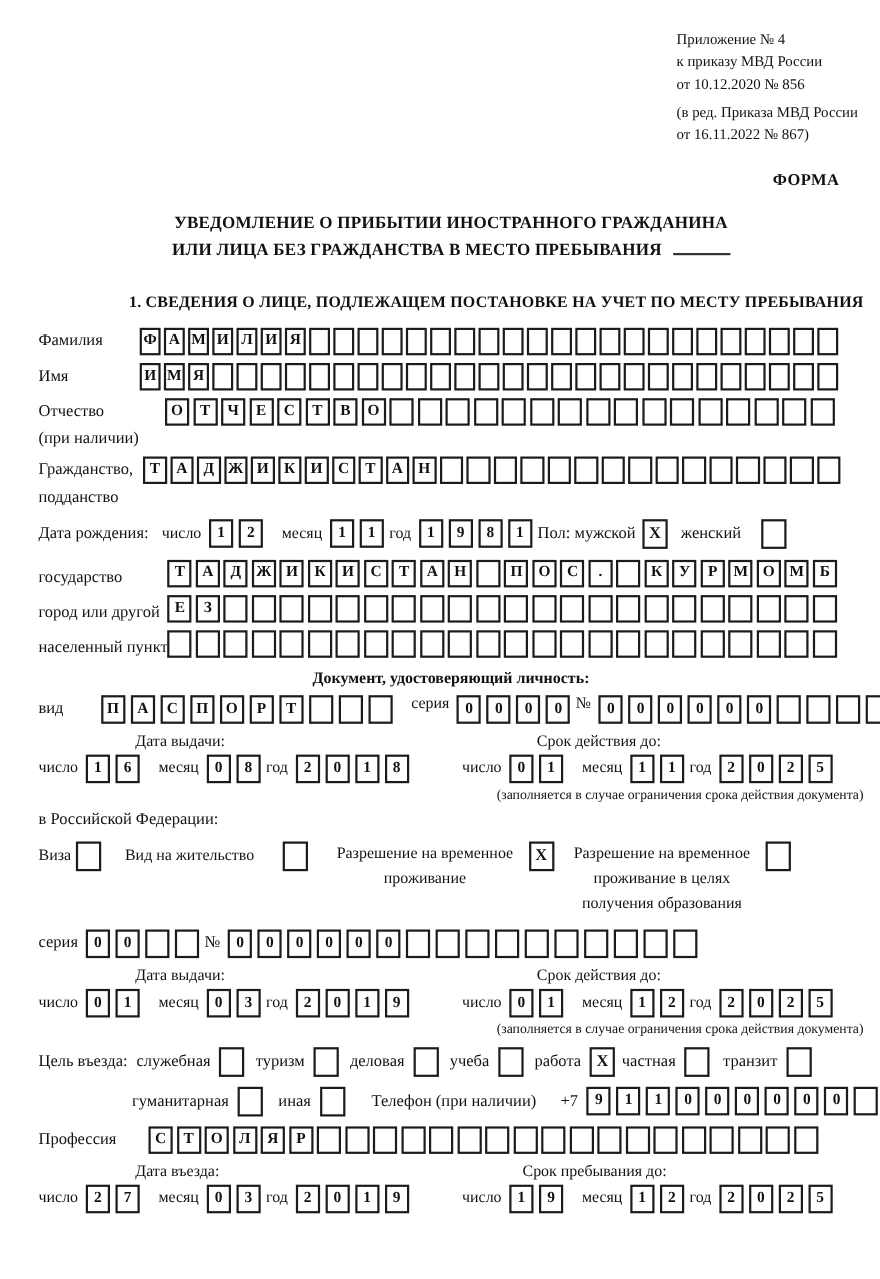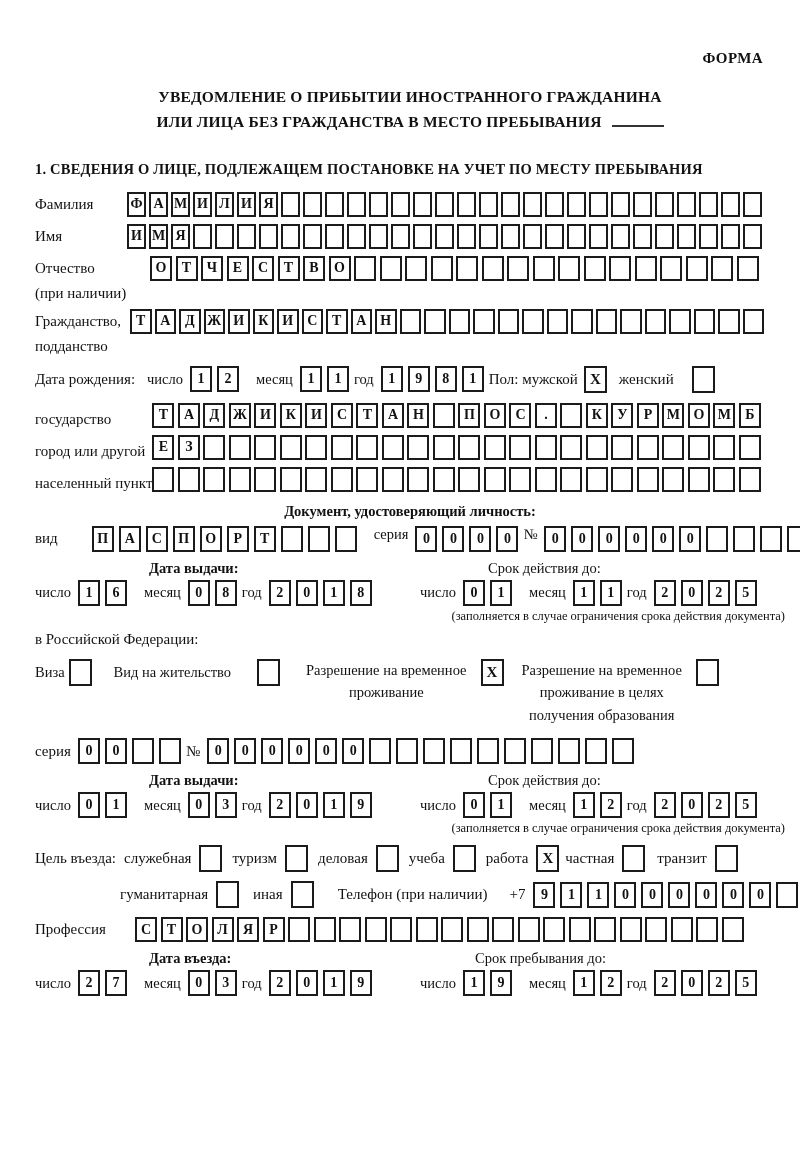--- a/index.html
+++ b/index.html
@@ -7,21 +7,21 @@
   body { width:800px; height:1163px; font-family:"Liberation Serif", serif; color:#111; overflow:hidden; }
   .page { padding:26px 15px 0 35px; width:800px; }
 
   .hdr { margin-left:580px; font-size:13.5px; line-height:1.5; }
   .hdr .g { margin-top:5px; }
   .forma { text-align:right; padding-right:22px; font-weight:bold; font-size:15px; margin-top:24px; letter-spacing:.4px; }
 
   .title { text-align:center; font-weight:bold; font-size:15.5px; line-height:1.6; margin-top:18px; letter-spacing:.2px; }
   .blankline { display:inline-block; width:52px; border-bottom:2.5px solid #333; height:14px; margin-left:10px; vertical-align:baseline; }
 
-  .sec { text-align:left; font-weight:bold; font-size:14.5px; margin-top:26px; letter-spacing:.2px; }
+  .sec { text-align:right; font-weight:bold; font-size:14.5px; margin-top:26px; letter-spacing:.2px; }
 
   .frow { display:flex; align-items:flex-start; margin-top:7px; white-space:nowrap; }
   .lbl { font-size:15px; line-height:25px; flex:0 0 auto; }
   .lblcol { font-size:15px; line-height:25px; flex:0 0 auto; }
   .lblcol div { line-height:25px; }
 
   .bxs { display:inline-flex; flex-wrap:nowrap; flex:0 0 auto; }
   .bx { display:inline-flex; align-items:center; justify-content:center;
         width:19px; height:25px; border:2px solid #1b1b1b; background:#fff;
         font-weight:bold; font-size:14px; margin-right:3px; flex:0 0 auto; }
@@ -33,21 +33,21 @@
   .cb { display:inline-flex; align-items:center; justify-content:center;
         width:23px; height:27px; border:2px solid #1b1b1b; font-weight:bold;
         font-size:15px; flex:0 0 auto; background:#fff; }
 
   .center-bold { text-align:center; font-weight:bold; font-size:14.5px; margin-top:10px; }
 
   .drow { display:flex; margin-top:8px; }
   .dcol-l { width:385px; flex:0 0 385px; }
   .dcol-r { flex:1; }
   .dh { font-size:14.5px; }
-  .dh.l { margin-left:114px;font-weight:bold; }
+  .dh.l { margin-left:88px; }
   .dh.r { margin-left:68px; }
   .dline { display:flex; align-items:center; margin-top:3px; white-space:nowrap; }
   .dlbl { font-size:14.5px; margin-right:7px; }
   .dgap { width:12px; flex:0 0 12px; }
 
   .note { font-size:12.5px; text-align:right; margin-top:3px; }
   .para { font-size:15px; margin-top:9px; line-height:1.55; }
 
   .optrow { display:flex; align-items:flex-start; margin-top:8px; }
   .optitem { display:flex; align-items:flex-start; }
@@ -55,20 +55,27 @@
   .optlbl.ctr { text-align:center; }
 
   .purpline { display:flex; align-items:center; margin-top:9px; white-space:nowrap; }
   .plbl { font-size:15px; margin-right:8px; }
 </style>
 </head>
 <body>
 
 <div class="page">
 
+  <div class="hdr">
+    <div>Приложение № 4</div>
+    <div>к приказу МВД России</div>
+    <div>от 10.12.2020 № 856</div>
+    <div class="g">(в ред. Приказа МВД России</div>
+    <div>от 16.11.2022 № 867)</div>
+  </div>
   <div class="forma">ФОРМА</div>
 
   <div class="title">
     <div>УВЕДОМЛЕНИЕ О ПРИБЫТИИ ИНОСТРАННОГО ГРАЖДАНИНА</div>
     <div><span>ИЛИ ЛИЦА БЕЗ ГРАЖДАНСТВА В МЕСТО ПРЕБЫВАНИЯ</span><span class="blankline"></span></div>
   </div>
 
   <div class="sec">1. СВЕДЕНИЯ О ЛИЦЕ, ПОДЛЕЖАЩЕМ ПОСТАНОВКЕ НА УЧЕТ ПО МЕСТУ ПРЕБЫВАНИЯ</div>
 
   <div class="frow" style="margin-top:14px;">

